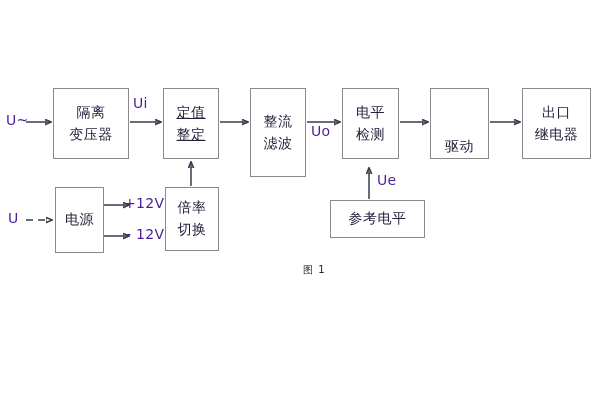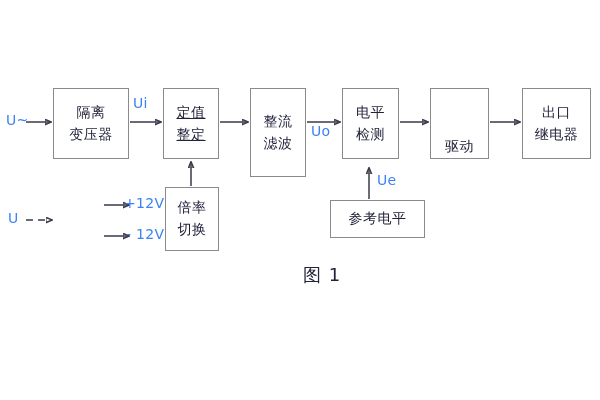--- a/index.html
+++ b/index.html
@@ -40,25 +40,25 @@
   }
   .lbl {
     position: absolute;
     font-size: 13.5px;
     color: #23233c;
     white-space: nowrap;
     letter-spacing: 0.3px;
   }
   .lbl-sig {
     font-size: 14px;
-    color: #3b82f6;
+    color: #4c1d95;
   }
   .caption {
     position: absolute;
-    font-size: 18px;
+    font-size: 10px;
     color: #23233c;
     letter-spacing: 1px;
   }
   svg.wires {
     position: absolute;
     left: 0; top: 0;
     width: 600px; height: 400px;
     overflow: visible;
     pointer-events: none;
   }
@@ -127,20 +127,23 @@
 
   <div class="box" style="left:430px; top:88px; width:59px; height:71px;justify-content:flex-end;">
     <span class="ln">驱动</span>
   </div>
 
   <div class="box" style="left:522px; top:88px; width:69px; height:71px;text-align:center;">
     <span class="ln">出口</span>
     <span class="ln">继电器</span>
   </div>
 
+  <div class="box" style="left:55px; top:187px; width:49px; height:66px;">
+    <span class="ln">电源</span>
+  </div>
 
   <div class="box" style="left:165px; top:187px; width:54px; height:64px;">
     <span class="ln">倍率</span>
     <span class="ln">切换</span>
   </div>
 
   <div class="box" style="left:330px; top:200px; width:95px; height:38px;">
     <span class="ln">参考电平</span>
   </div>
 

